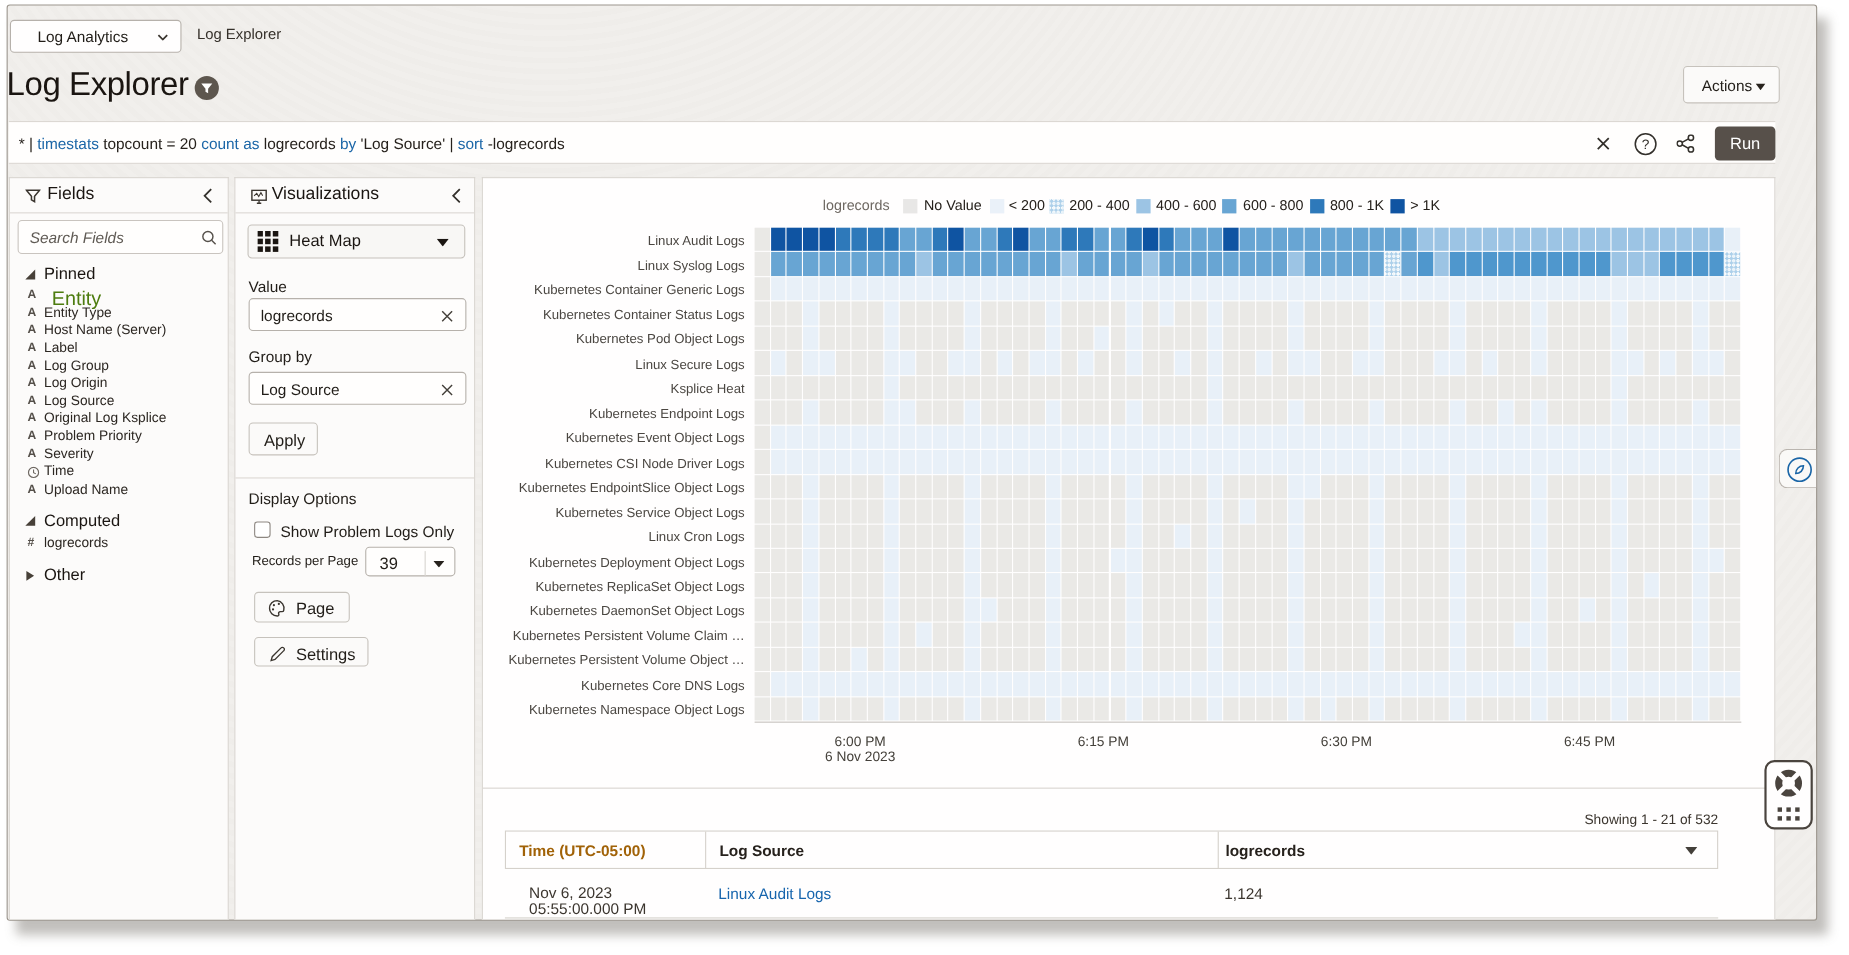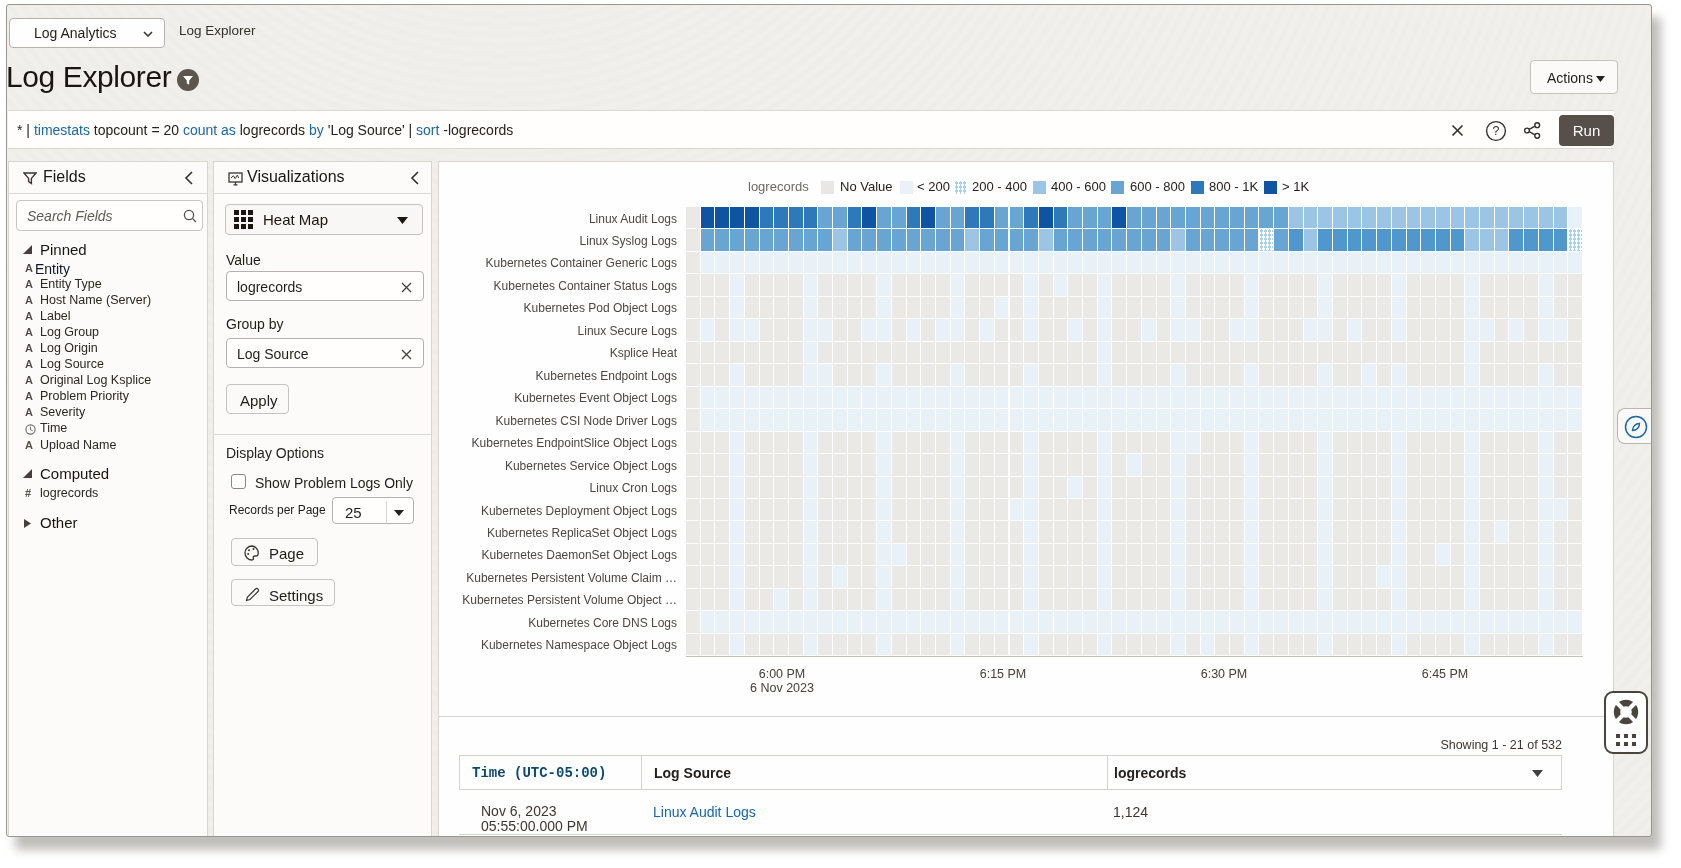--- a/index.html
+++ b/index.html
@@ -65,21 +65,21 @@
           <path d="M9.4 9.4 L13 13" stroke="#55504a" stroke-width="1.3"></path>
         </svg>
       </div>
       <div style="position:absolute;left:13px;top:82px;">
         <svg width="11" height="11" viewBox="0 0 11 11">
           <path d="M10 1 V10 H1 Z" fill="#474038"></path>
         </svg>
       </div>
       <span style="position:absolute;left:31px;top:79px;font-size:15px;color:#1a1511;">Pinned</span>
       <span style="position:absolute;left:16px;top:100px;font-size:11px;font-weight:bold;color:#55504a;">A</span>
-      <span style="position:absolute;left:26px;top:99px;font-size:14px;color:#0f172a;">Entity</span>
+      <span style="position:absolute;left:38px;top:99px;font-size:18px;color:#4d7c0f;">Entity</span>
       <span style="position:absolute;left:16px;top:116px;font-size:11px;font-weight:bold;color:#55504a;">A</span>
       <span style="position:absolute;left:31px;top:115px;font-size:12.5px;color:#2c2722;">Entity Type</span>
       <span style="position:absolute;left:16px;top:132px;font-size:11px;font-weight:bold;color:#55504a;">A</span>
       <span style="position:absolute;left:31px;top:131px;font-size:12.5px;color:#2c2722;">Host Name (Server)</span>
       <span style="position:absolute;left:16px;top:148px;font-size:11px;font-weight:bold;color:#55504a;">A</span>
       <span style="position:absolute;left:31px;top:147px;font-size:12.5px;color:#2c2722;">Label</span>
       <span style="position:absolute;left:16px;top:164px;font-size:11px;font-weight:bold;color:#55504a;">A</span>
       <span style="position:absolute;left:31px;top:163px;font-size:12.5px;color:#2c2722;">Log Group</span>
       <span style="position:absolute;left:16px;top:180px;font-size:11px;font-weight:bold;color:#55504a;">A</span>
       <span style="position:absolute;left:31px;top:179px;font-size:12.5px;color:#2c2722;">Log Origin</span>
@@ -158,21 +158,21 @@
       </div>
       <div class="btn" style="position:absolute;left:12px;top:222px;width:63px;height:30px;">
         <span style="position:absolute;left:13px;top:7px;font-size:15px;">Apply</span>
       </div>
       <div style="position:absolute;left:0;top:272px;width:100%;height:1px;background:#dcd8d3;"></div>
       <span class="lbl" style="position:absolute;left:12px;top:283px;">Display Options</span>
       <div style="position:absolute;left:17px;top:312px;width:15px;height:15px;border:1px solid #8d8781;border-radius:3px;background:#fff;"></div>
       <span style="position:absolute;left:41px;top:313px;font-size:14px;color:#211d18;">Show Problem Logs Only</span>
       <span style="position:absolute;left:15px;top:341px;font-size:12px;color:#211d18;">Records per Page</span>
       <div class="inbox" style="position:absolute;left:118px;top:335px;width:82px;height:27px;background:#fffefd;">
-        <span style="position:absolute;left:12px;top:6px;font-size:15px;color:#211d18;">25</span>
+        <span style="position:absolute;left:12px;top:6px;font-size:15px;color:#211d18;">39</span>
         <div style="position:absolute;right:26px;top:3px;width:1px;height:23px;background:#d8d4cf;"></div>
         <svg width="10" height="6" style="position:absolute;right:9px;top:12px;" viewBox="0 0 10 6">
           <path d="M0 0 h10 l-5 6 z" fill="#27221d"></path>
         </svg>
       </div>
       <div class="btn" style="position:absolute;left:17px;top:376px;width:87px;height:28px;">
         <svg width="16" height="16" style="position:absolute;left:12px;top:6px;" viewBox="0 0 16 16">
           <path d="M8 1 a7 7 0 1 0 0 14 c1.2 0 1.8-.8 1.4-1.8 -.5-1.2.2-2.2 1.5-2.2 h1.6 c1 0 1.5-.6 1.5-1.5 A7 7 0 0 0 8 1 Z" fill="none" stroke="#3a352f" stroke-width="1.3"></path>
           <circle cx="5" cy="5.2" r="1" fill="#3a352f"></circle>
           <circle cx="9.5" cy="4" r="1" fill="#3a352f"></circle>
@@ -1448,21 +1448,21 @@
         <div style="position:absolute;left:1129.30px;top:471.74px;width:13.70px;height:21.46px;background:#eae9e6;"></div>
       </div>
       <div style="position:absolute;left:247px;top:494px;width:897px;height:1px;background:#c5c1bc;"></div>
       <div style="position:absolute;left:283px;top:505px;width:120px;text-align:center;font-size:12.5px;color:#44403a;">6:00 PM<br>6 Nov 2023</div>
       <div style="position:absolute;left:504px;top:505px;width:120px;text-align:center;font-size:12.5px;color:#44403a;">6:15 PM</div>
       <div style="position:absolute;left:725px;top:505px;width:120px;text-align:center;font-size:12.5px;color:#44403a;">6:30 PM</div>
       <div style="position:absolute;left:946px;top:505px;width:120px;text-align:center;font-size:12.5px;color:#44403a;">6:45 PM</div>
       <div style="position:absolute;left:0;top:554px;width:100%;height:1px;background:#d9d5d0;"></div>
       <div style="position:absolute;left:823px;top:576px;width:300px;text-align:right;font-size:12.5px;color:#3c362f;">Showing 1 - 21 of 532</div>
       <div style="position:absolute;left:20px;top:593px;width:1103px;height:35px;border:1px solid #d5d1cb;background:#fffefe;">
-        <span style="position:absolute;left:12px;top:9px;font-size:14px;font-weight:bold;color:#0c4a6e;font-family:Liberation Mono, monospace;">Time (UTC-05:00)</span>
+        <span style="position:absolute;left:12px;top:9px;font-size:14px;font-weight:bold;color:#a16207;">Time (UTC-05:00)</span>
         <div style="position:absolute;left:181px;top:0;width:1px;height:34px;background:#d5d1cb;"></div>
         <span style="position:absolute;left:194px;top:9px;font-size:14px;font-weight:bold;color:#26211c;">Log Source</span>
         <div style="position:absolute;left:647px;top:0;width:1px;height:34px;background:#d5d1cb;"></div>
         <span style="position:absolute;left:654px;top:9px;font-size:14px;font-weight:bold;color:#26211c;">logrecords</span>
         <svg width="11" height="7" style="position:absolute;right:18px;top:14px;" viewBox="0 0 11 7">
           <path d="M0 0 h11 l-5.5 7 z" fill="#44403a"></path>
         </svg>
       </div>
       <div style="position:absolute;left:20px;top:628px;width:1103px;height:45px;border-bottom:1px solid #d5d1cb;">
         <div style="position:absolute;left:22px;top:14px;font-size:14px;color:#3c362f;line-height:15px;">Nov 6, 2023<br>05:55:00.000 PM</div>

